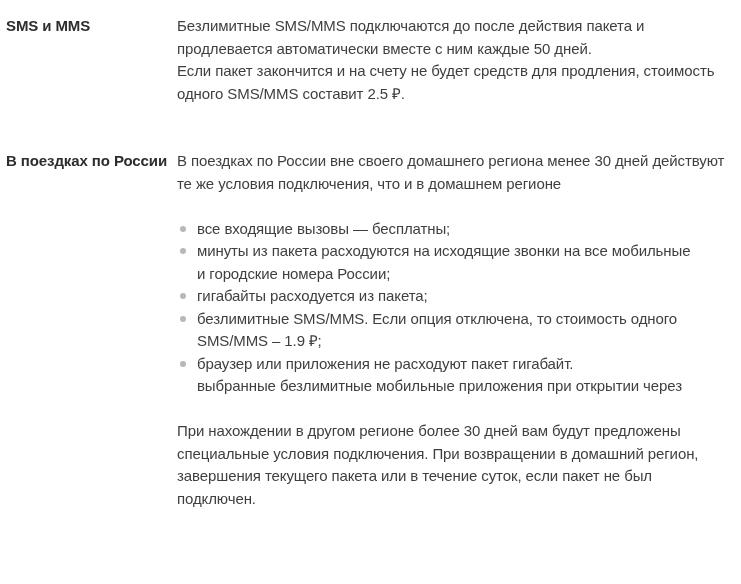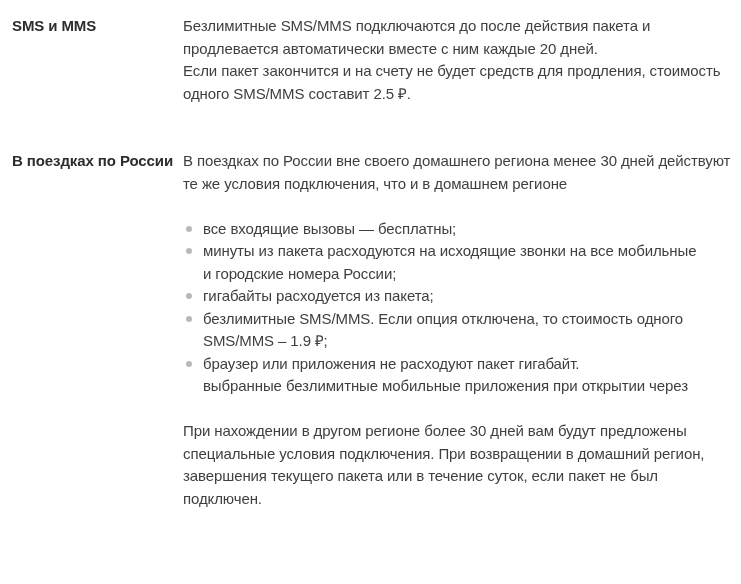--- a/index.html
+++ b/index.html
@@ -13,21 +13,21 @@
   body{
     background:var(--bg);
     font-family:"Liberation Sans", sans-serif;
     color:var(--text);
     font-size:15px;
     letter-spacing:-0.1px;
   }
   .doc{
     width:652px;
     height:584px;
-    padding:15px 0 0 12px;
+    padding:15px 0 0 6px;
   }
   .section{
     display:flex;
     align-items:flex-start;
   }
   .section + .section{
     margin-top:45px;
   }
   .label-col{
     width:171px;
@@ -78,21 +78,21 @@
 
 <div class="doc">
 
   <div class="section">
     <div class="label-col">
       <div class="section-label">SMS и MMS</div>
     </div>
     <div class="content-col">
       <div class="para">
         <div class="line">Безлимитные SMS/MMS подключаются до после действия пакета и</div>
-        <div class="line">продлевается автоматически вместе с ним каждые 20 дней.</div>
+        <div class="line">продлевается автоматически вместе с ним каждые 50 дней.</div>
         <div class="line">Если пакет закончится и на счету не будет средств для продления, стоимость</div>
         <div class="line">одного SMS/MMS составит 2.5 ₽.</div>
       </div>
     </div>
   </div>
 
   <div class="section">
     <div class="label-col">
       <div class="section-label">В поездках по России</div>
     </div>

